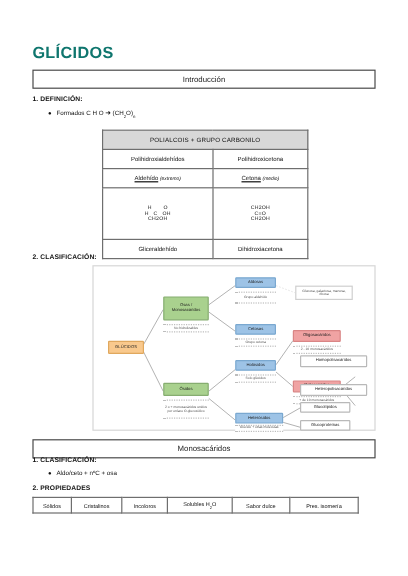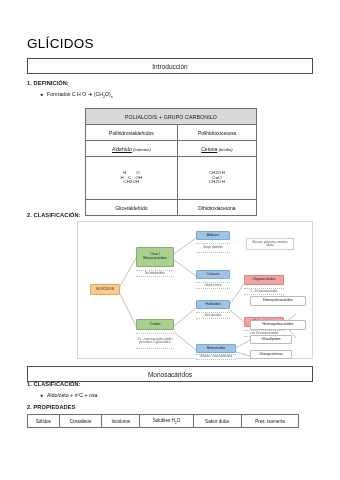--- a/index.html
+++ b/index.html
@@ -23,22 +23,22 @@
     padding: 0;
   }
 
   
   .doc-title {
     position: absolute;
     left: 27px;
     top: 36px;
     font-size: 13.5px;
     letter-spacing: 0.3px;
-    font-weight: 400;
-    color: #000000;
+    font-weight: 700;
+    color: #0f766e;
   }
 
   
   .banner {
     position: absolute;
     left: 27px;
     width: 286px;
     height: 16px;
     border: 1px solid #4a4a4a;
     box-sizing: border-box;

